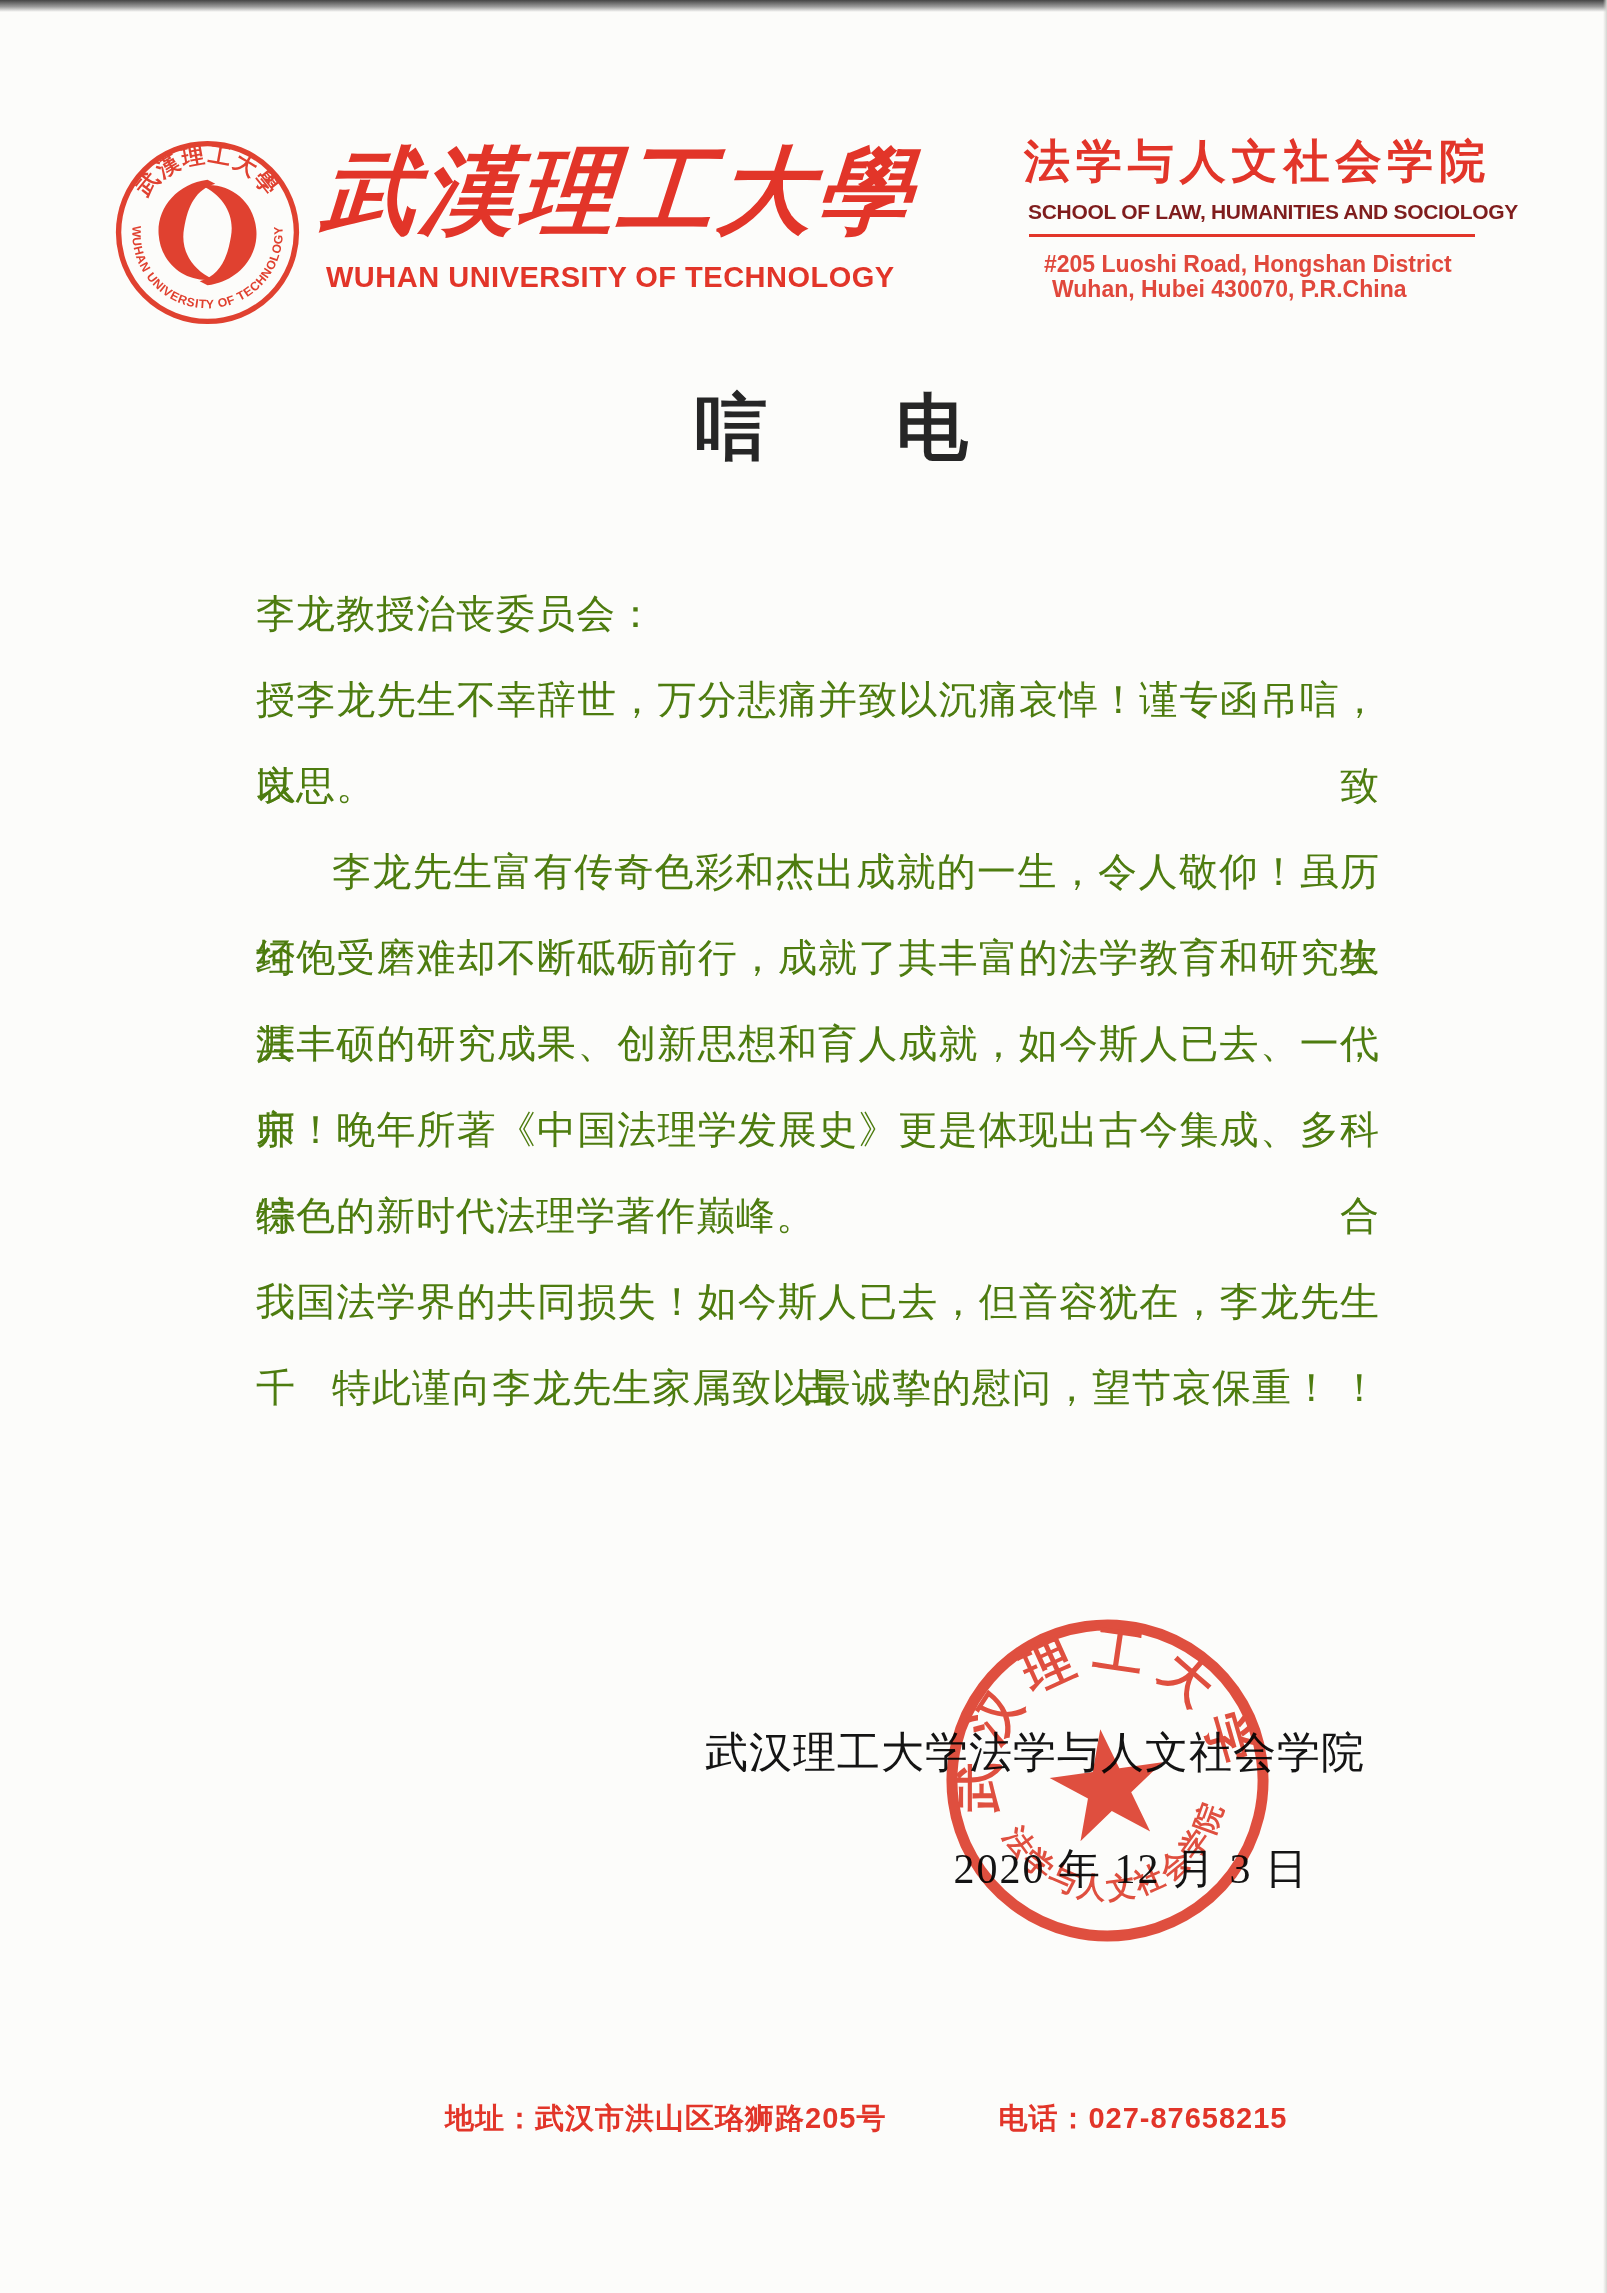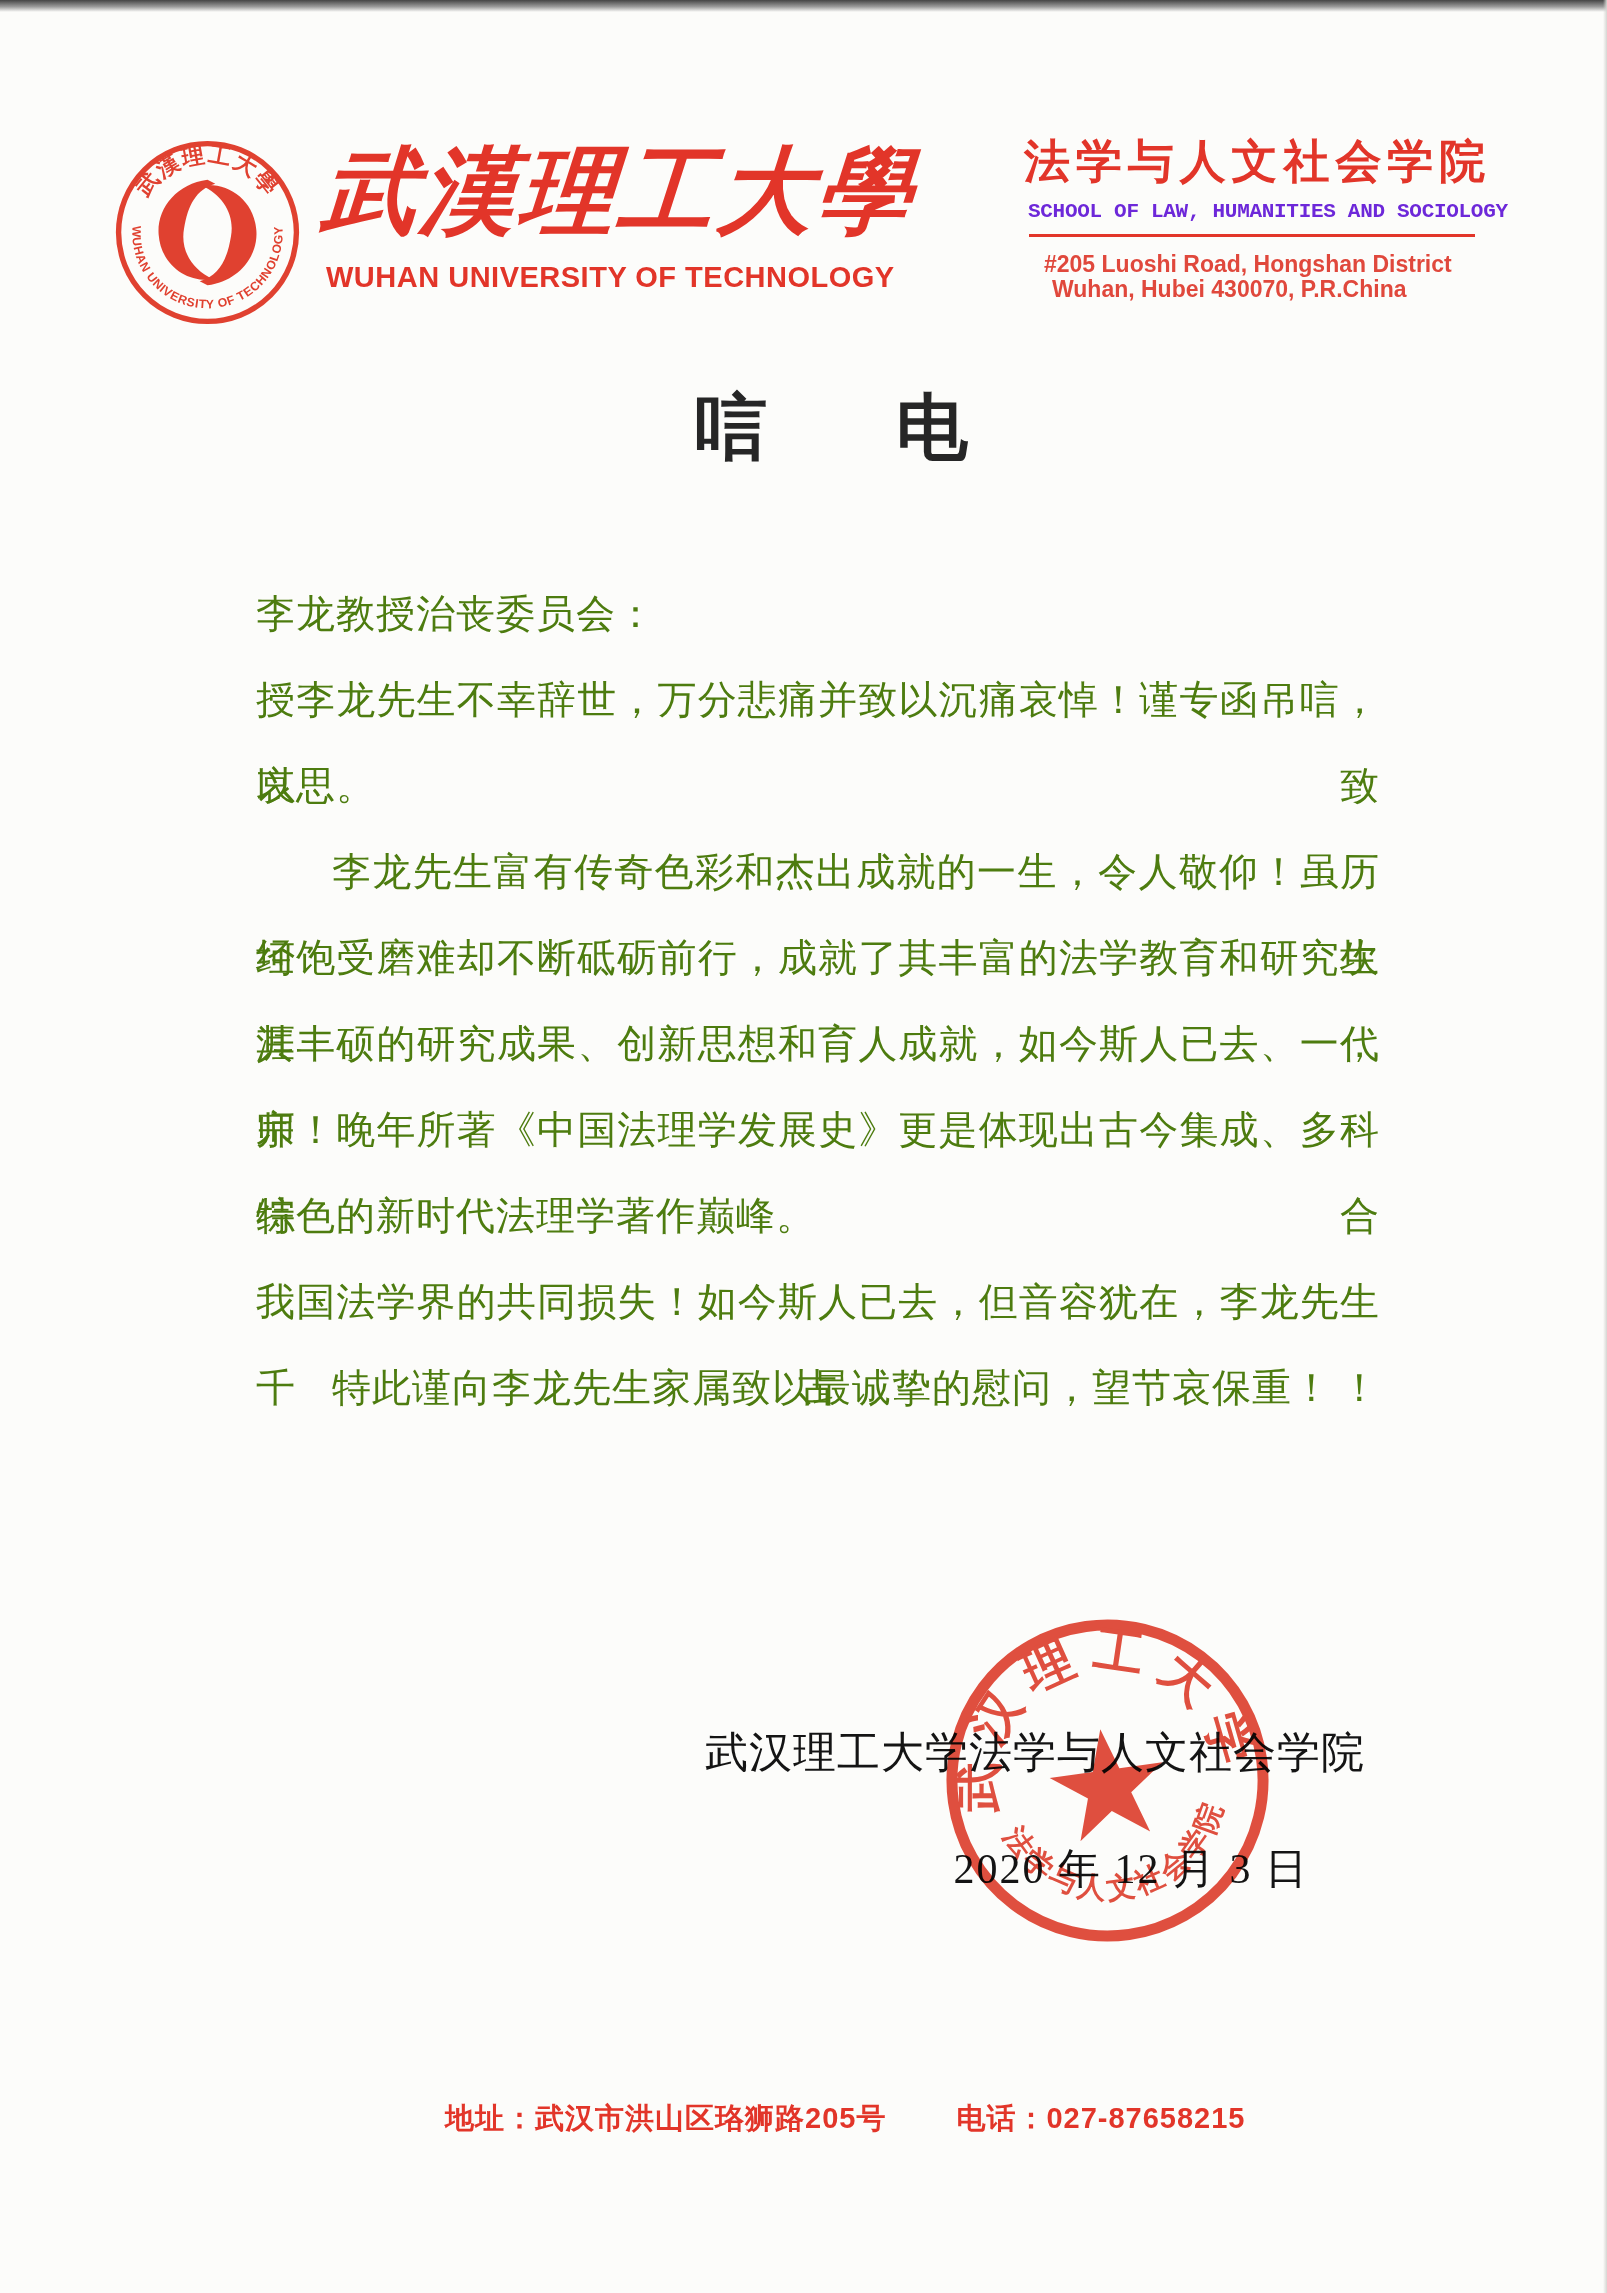--- a/index.html
+++ b/index.html
@@ -32,22 +32,22 @@
     font-size:29px;font-weight:bold;color:#e23529;letter-spacing:0.5px;
     font-family:"Liberation Sans","DejaVu Sans",sans-serif;white-space:nowrap;
   }
   .school-cn{
     position:absolute;left:1024px;top:131px;
     font-size:46px;font-weight:bold;color:#e23529;letter-spacing:5.9px;
     font-family:"Liberation Sans","DejaVu Sans",sans-serif;white-space:nowrap;
   }
   .school-en{
     position:absolute;left:1028px;top:200px;
-    font-size:21px;font-weight:bold;color:#6d28d9;letter-spacing:-0.3px;
-    font-family:Liberation Mono, monospace;white-space:nowrap;
+    font-size:21px;font-weight:bold;color:#7f1d1d;letter-spacing:-0.3px;
+    font-family:Liberation Sans, sans-serif;white-space:nowrap;
   }
   .school-rule{
     position:absolute;left:1029px;top:234px;width:446px;height:2.9px;
     background:#e23529;
   }
   .addr-en{
     position:absolute;left:1044px;
     font-size:23px;font-weight:bold;color:#e0483c;letter-spacing:0;
     font-family:"Liberation Sans","DejaVu Sans",sans-serif;white-space:nowrap;
   }
@@ -82,21 +82,21 @@
     position:absolute;right:298px;top:1841px;
     font-size:42px;color:#141414;letter-spacing:2px;white-space:nowrap;
   }
   .seal-svg{
     position:absolute;left:938px;top:1611px;width:339px;height:339px;
     mix-blend-mode:multiply;opacity:.92;
   }
   
   .footer-row{
     position:absolute;left:445px;top:2099px;
-    display:flex;gap:70px;
+    display:flex;gap:112px;
     font-size:29px;font-weight:bold;color:#e23529;letter-spacing:1px;
     font-family:"Liberation Sans","DejaVu Sans",sans-serif;white-space:nowrap;
   }
 </style>
 </head>
 <body>
 
 <div class="page">
 
   <div class="scan-edge-top"></div>

